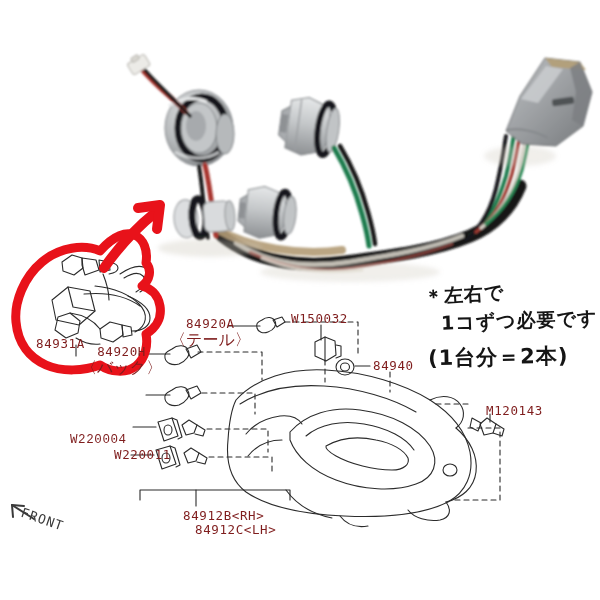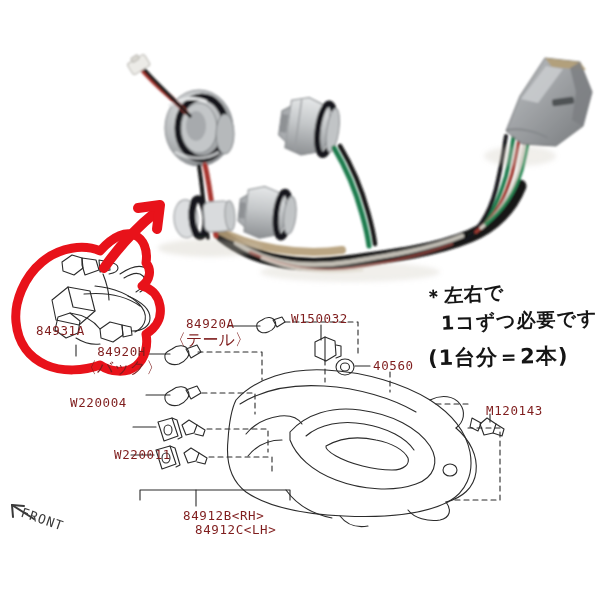--- a/index.html
+++ b/index.html
@@ -296,49 +296,49 @@
                C158,294 150,288 142,286
                C150,280 152,270 146,263 Z" stroke-width="9"></path>
 
       <path d="M104,268 C118,248 136,228 156,212" stroke-width="10"></path>
       <path d="M138,208 L160,205 L157,229" stroke-width="10"></path>
     </g>
   </svg>
 
   <div class="layer">
 
-    <div class="pnum center" style="left:36px;top:324px;">
+    <div class="pnum center" style="left:36px;top:337px;">
       <span>84931A</span>
     </div>
 
     <div class="pnum center" style="left:170px;top:317px;">
       <span>84920A</span>
       <span class="jp">〈テール〉</span>
     </div>
 
     <div class="pnum center" style="left:81px;top:345px;">
       <span>84920H</span>
       <span class="jp">〈バック〉</span>
     </div>
 
 
-    <div class="pnum" style="left:70px;top:396px;">
+    <div class="pnum" style="left:70px;top:433px;font-family:Liberation Mono, monospace;">
       <span>W220004</span>
     </div>
 
     <div class="pnum" style="left:70px;top:448px;margin-left:44px;">
       <span>W220011</span>
     </div>
 
     <div class="pnum" style="left:291px;top:312px;">
       <span>W150032</span>
     </div>
 
     <div class="pnum" style="left:373px;top:359px;">
-      <span>40560</span>
+      <span>84940</span>
     </div>
 
     <div class="pnum" style="left:455px;top:404px;padding-left:31px;">
       <span>M120143</span>
     </div>
 
     <div class="pnum" style="left:163px;top:509px;margin-left:20px;">
       <span>84912B&lt;RH&gt;</span>
     </div>
 

